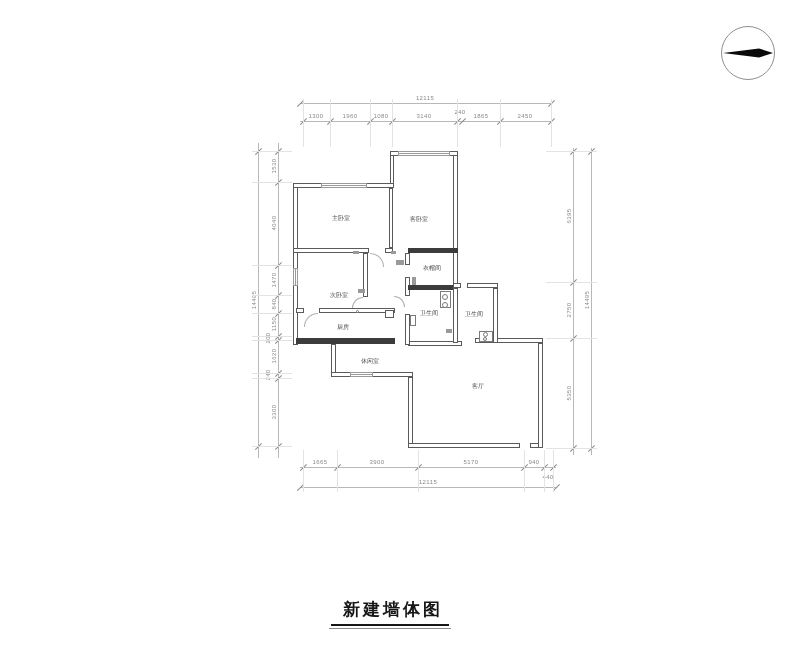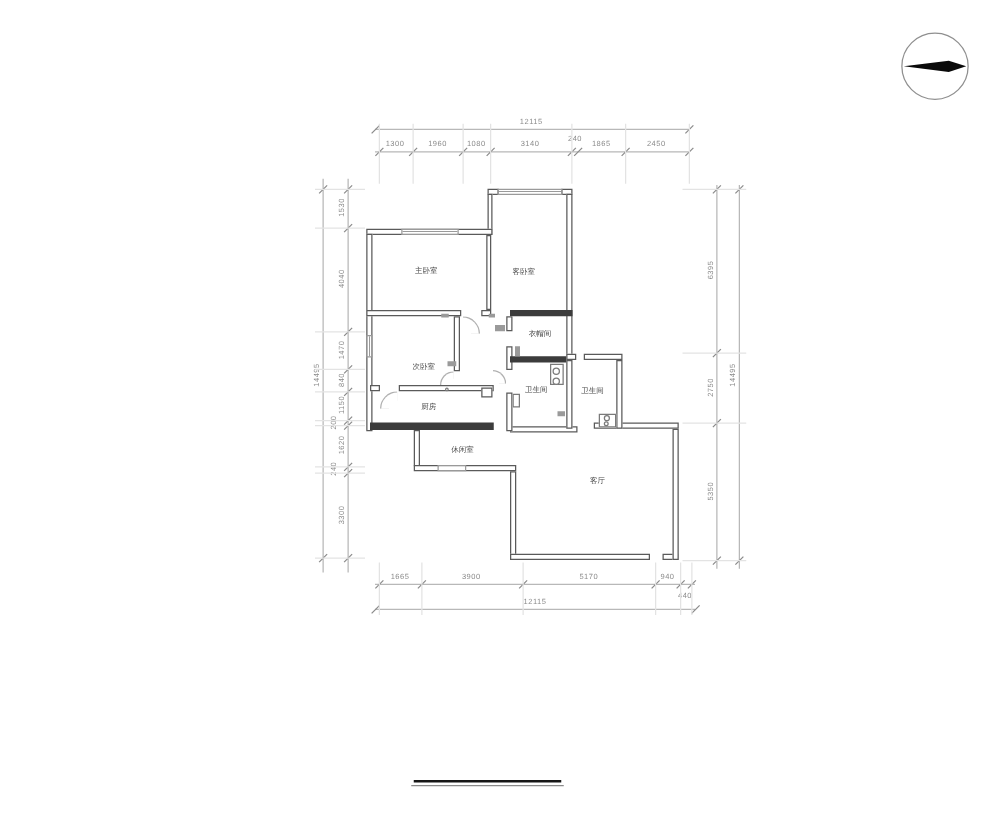--- a/index.html
+++ b/index.html
@@ -225,16 +225,17 @@
     <div class="dl" style="left:591px;top:148px;width:1px;height:307px"></div>
     <div class="tick" style="left:591px;top:147px"></div>
     <div class="tick" style="left:591px;top:444px"></div>
     <div class="dtv" style="left:587px;top:300px">14495</div>
     <div class="ext" style="left:546px;top:151px;width:51px;height:1px"></div>
     <div class="ext" style="left:546px;top:282px;width:51px;height:1px"></div>
     <div class="ext" style="left:546px;top:338px;width:51px;height:1px"></div>
     <div class="ext" style="left:546px;top:448px;width:51px;height:1px"></div>
   </div>
 
+  <div id="title">新建墙体图</div>
   <div class="tline1"></div>
   <div class="tline2"></div>
 
 </div>
 
 </body></html>

